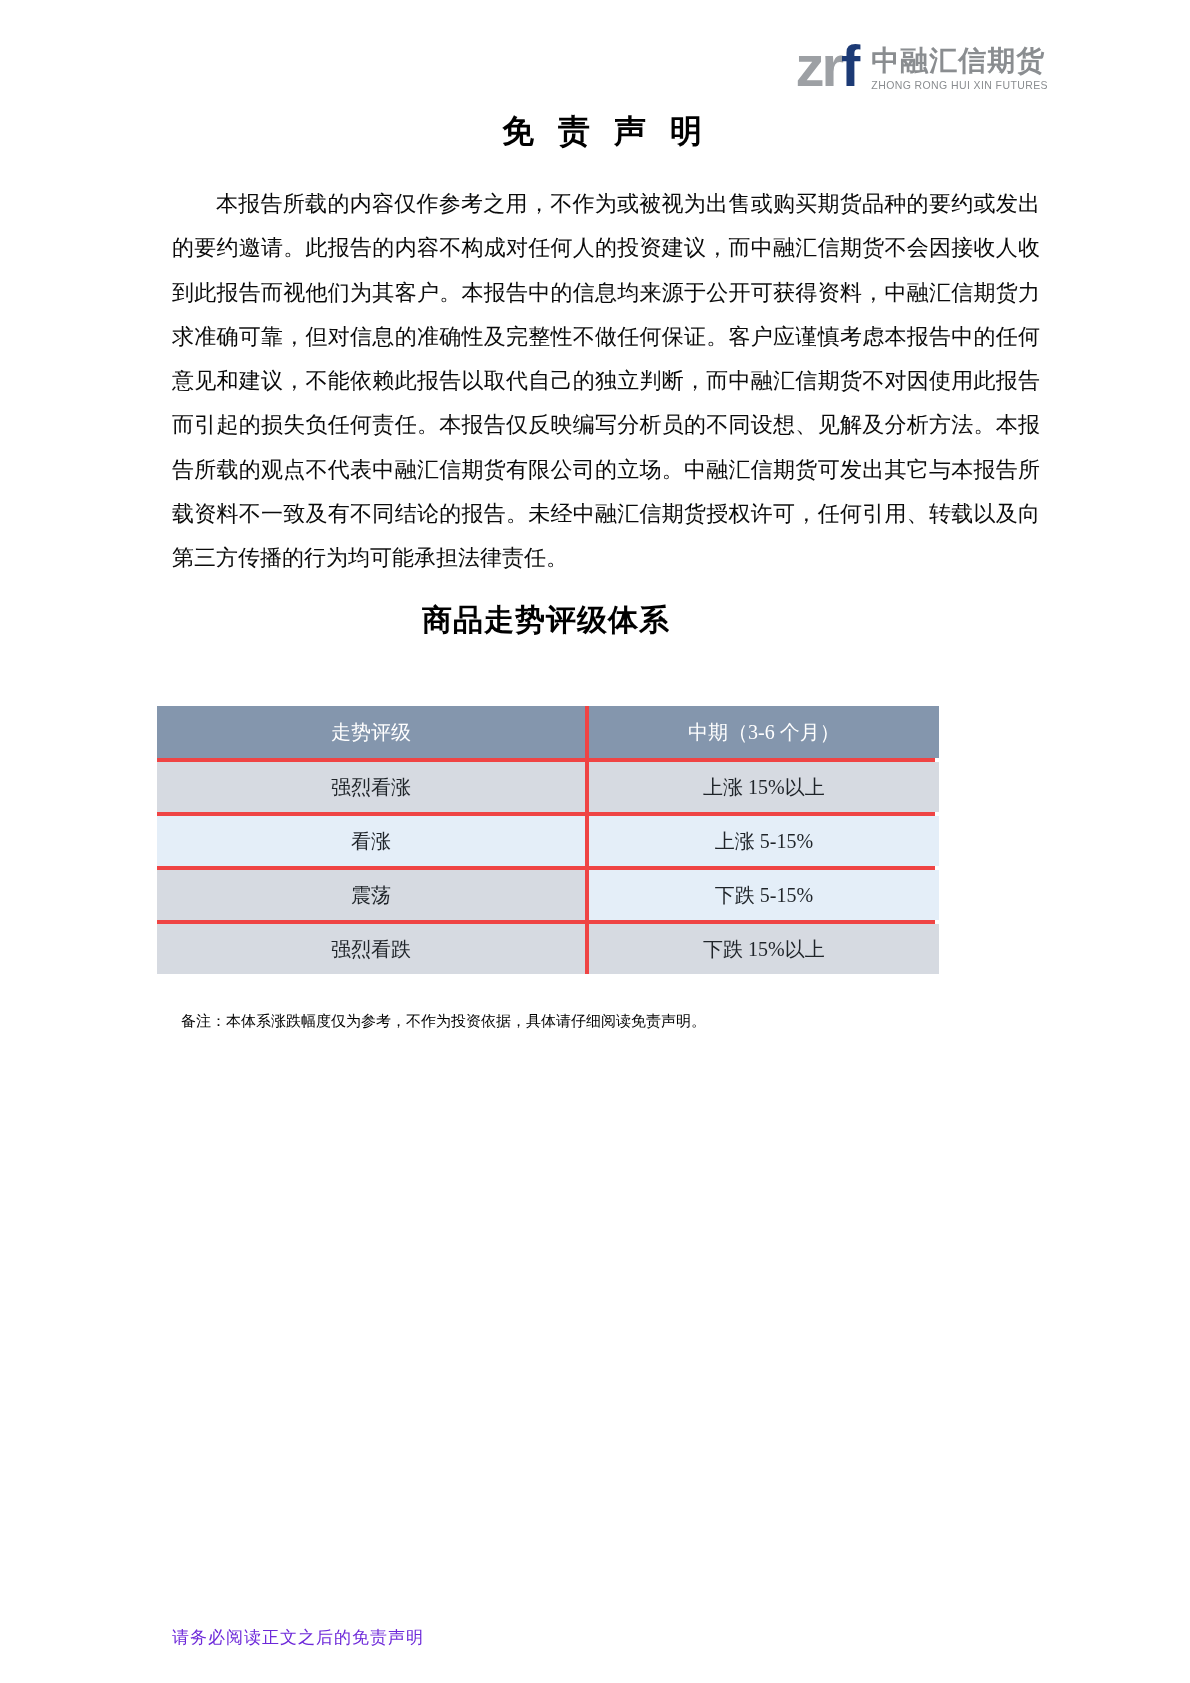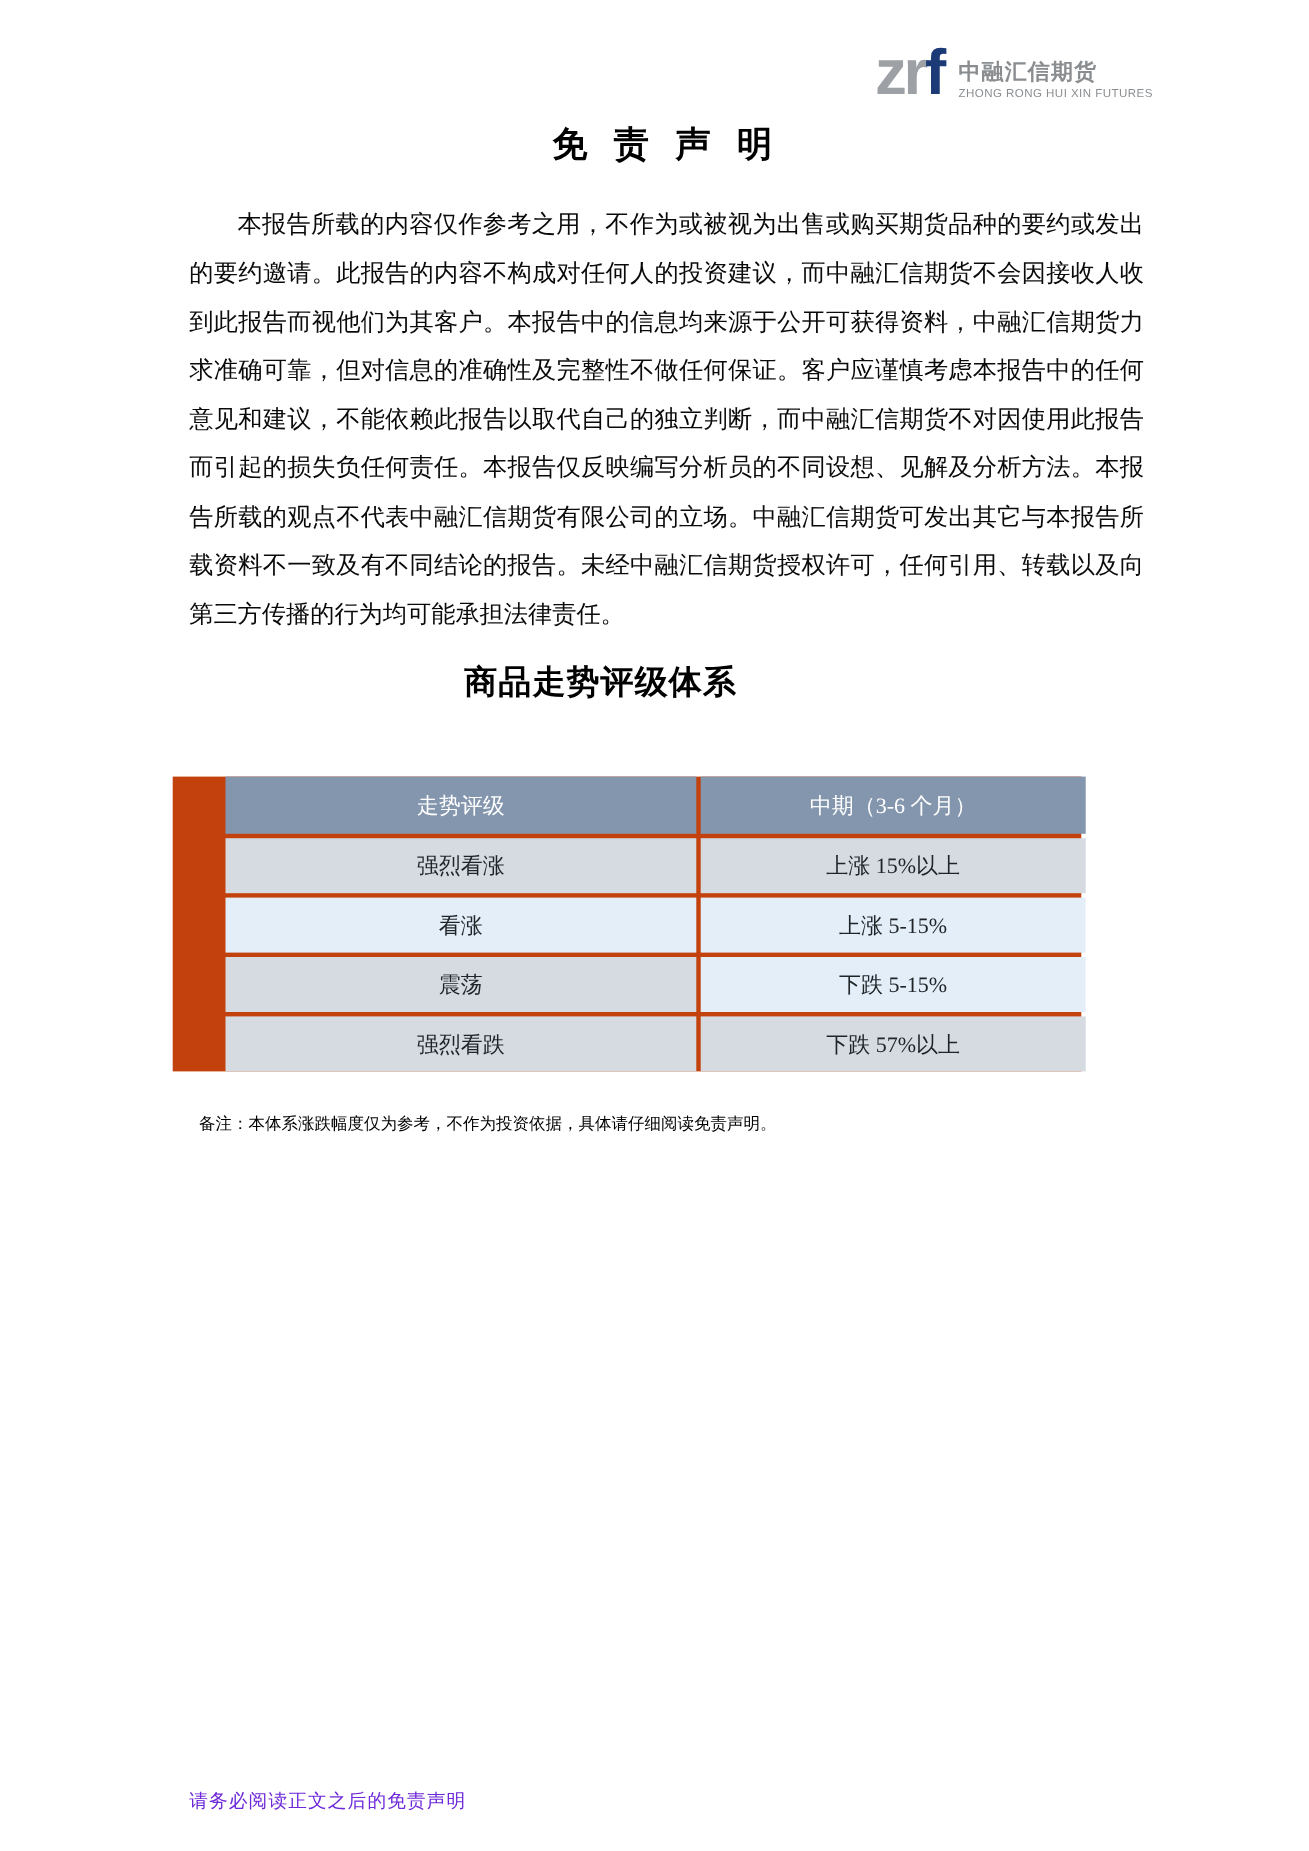--- a/index.html
+++ b/index.html
@@ -29,21 +29,21 @@
     font-size: 58px;
     line-height: 0.95;
     letter-spacing: -3px;
   }
   .logo-mark .zr { color: #9da0a4; }
   .logo-mark .f  { color: #1c3a75; }
   .logo-text { padding-bottom: 2px; }
   .logo-cn {
     font-family: "Liberation Sans", "DejaVu Sans", sans-serif;
     font-weight: bold;
-    font-size: 20px;
+    font-size: 28px;
     line-height: 1.1;
     color: #8a8d90;
     letter-spacing: 1px;
   }
   .logo-en {
     font-family: "Liberation Sans", "DejaVu Sans", sans-serif;
     font-size: 10.5px;
     color: #8a8d90;
     letter-spacing: 0.4px;
     margin-top: 2px;
@@ -95,22 +95,21 @@
 
   
   .tbl {
     position: absolute;
     top: 694px;
     left: 157px;
     width: 778px;
     display: grid;
     grid-template-columns: 55% 45%;
     gap: 4px;
-    background: #c2410c;
-    padding-left: 48px;
+    background: #ef4444;
   }
   .tbl .cell {
     display: flex;
     align-items: center;
     justify-content: center;
     font-size: 20px;
   }
   .tbl .th {
     height: 52px;
     background: #8496ad;
@@ -168,20 +167,20 @@
     <div class="cell td gray">上涨 15%以上</div>
 
     <div class="cell td blue">看涨</div>
     <div class="cell td blue">上涨 5-15%</div>
 
     <div class="cell td gray">震荡</div>
 
     <div class="cell td blue">下跌 5-15%</div>
 
     <div class="cell td gray">强烈看跌</div>
-    <div class="cell td gray">下跌 57%以上</div>
+    <div class="cell td gray">下跌 15%以上</div>
   </div>
 
   <p class="note">备注：本体系涨跌幅度仅为参考，不作为投资依据，具体请仔细阅读免责声明。</p>
 
   <p class="footer">请务必阅读正文之后的免责声明</p>
 
 </div>
 
 </body></html>

